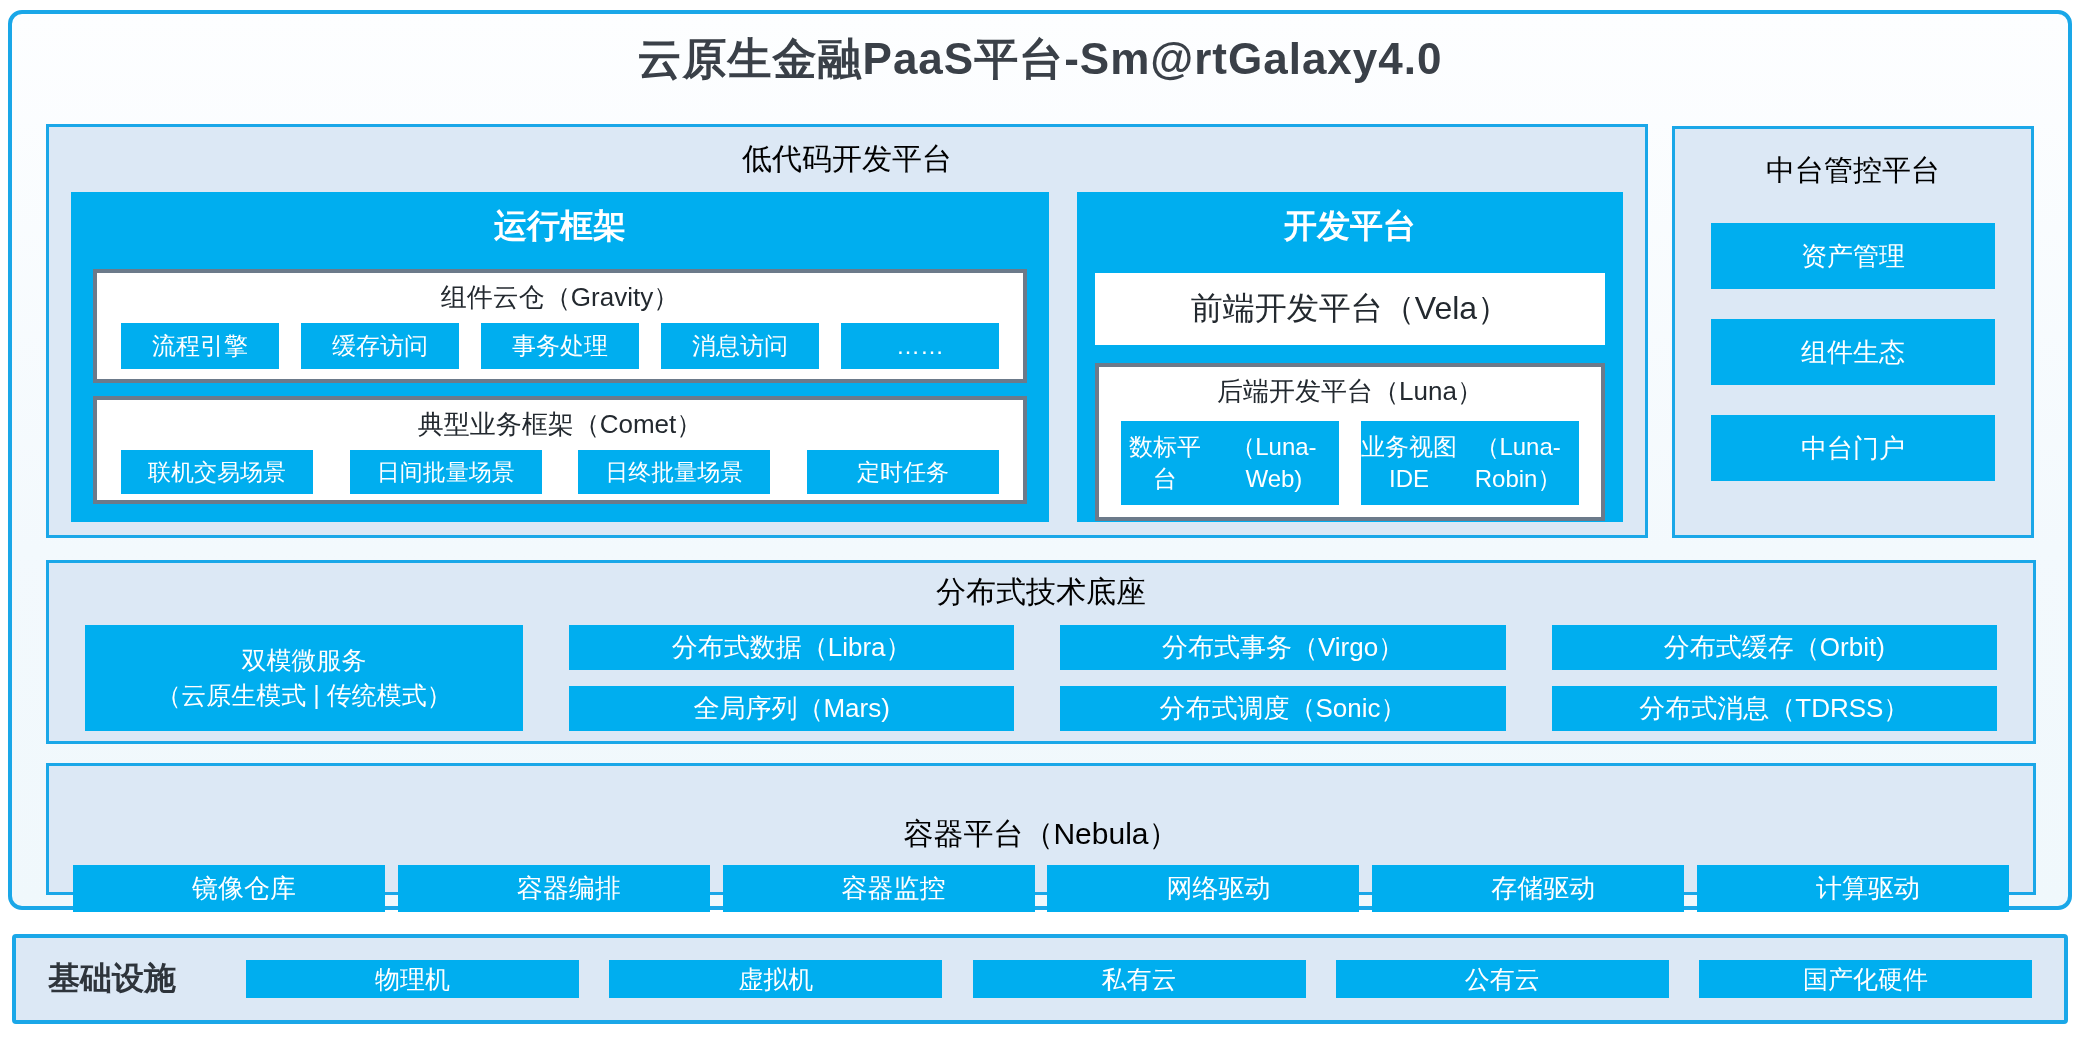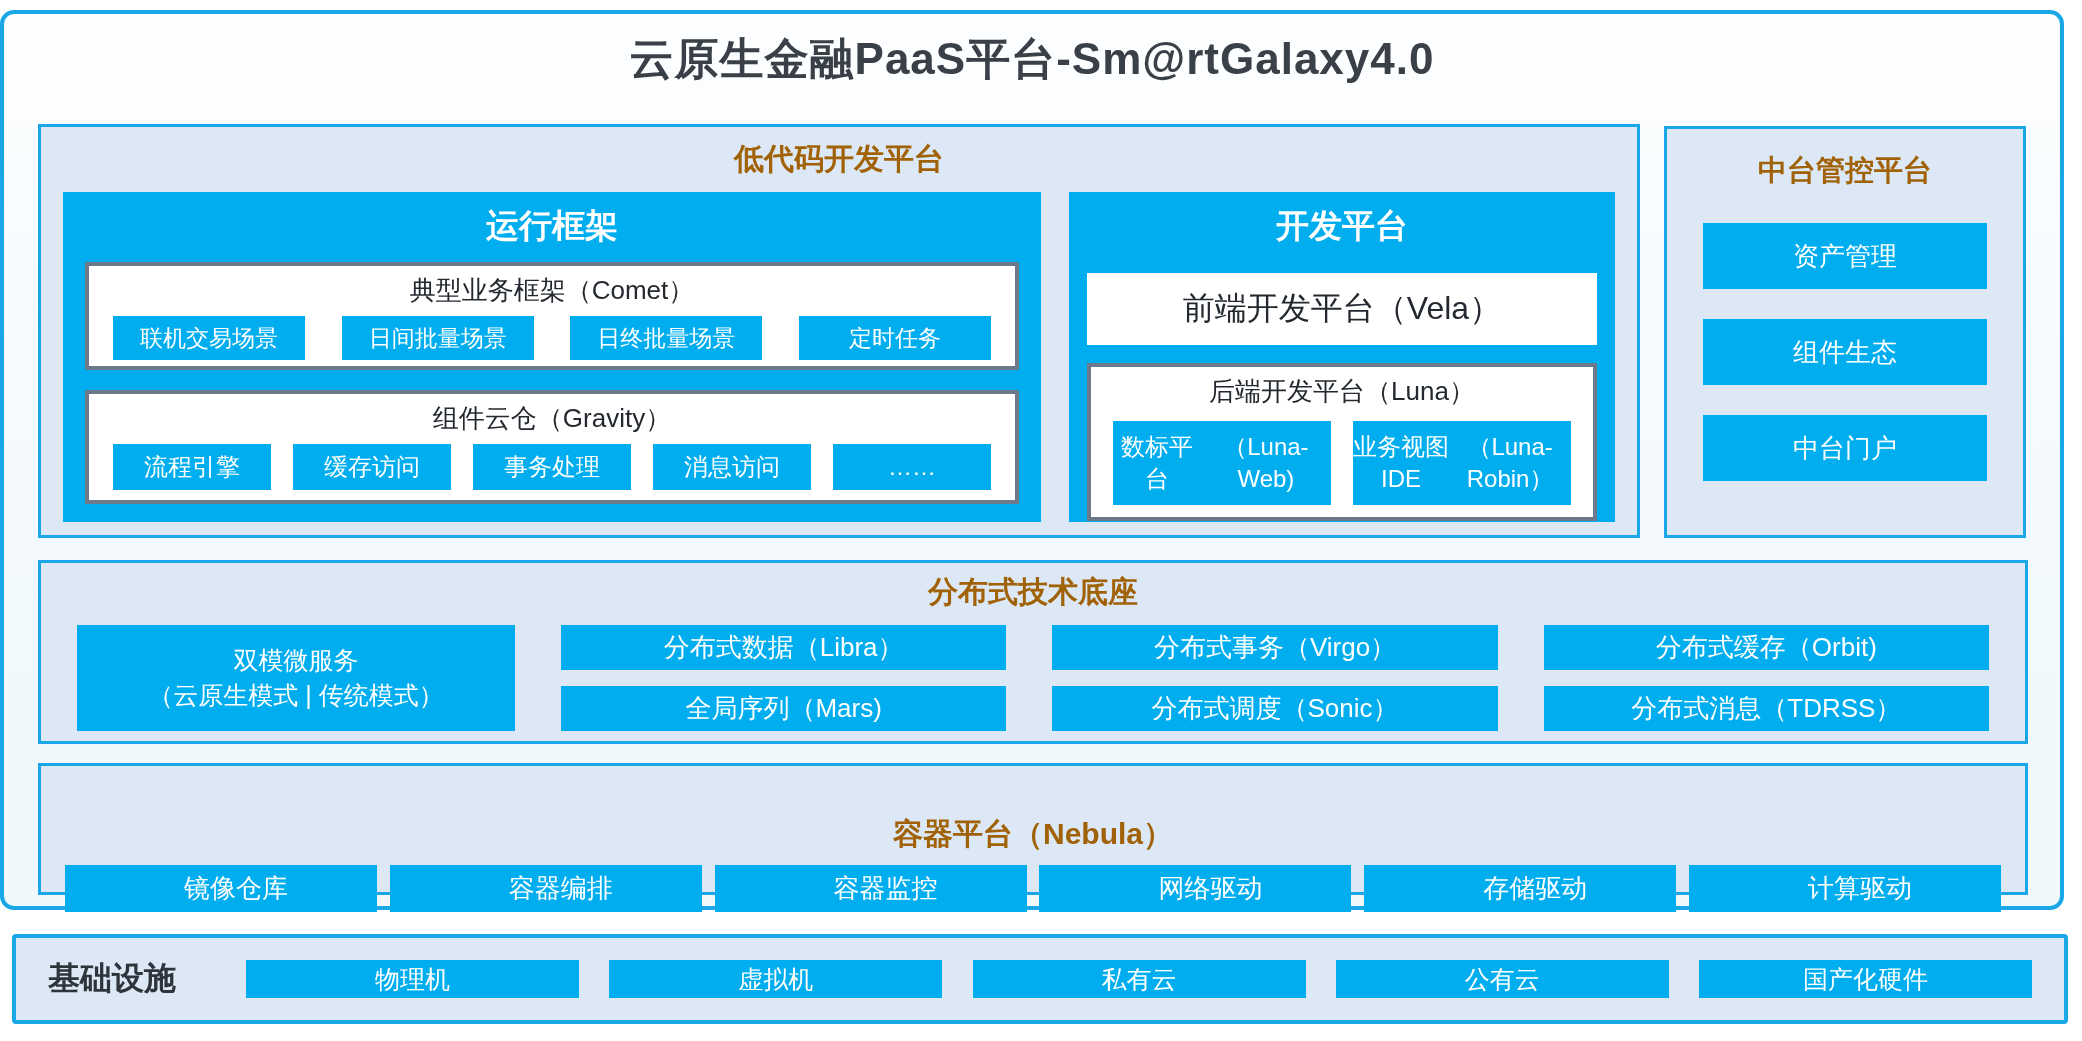--- a/index.html
+++ b/index.html
@@ -14,37 +14,37 @@
   body{
     font-family:"Liberation Sans","DejaVu Sans",sans-serif;
     background:#ffffff;
     position:relative;
     overflow:hidden;
   }
   .page{position:absolute; left:0; top:0; width:2082px; height:1041px;}
 
   
   .top-wrapper{
-    position:absolute; left:0; top:10px; width:2064px; height:900px;
+    position:absolute; left:8px; top:10px; width:2064px; height:900px;
     border:4px solid var(--border-blue); border-radius:14px;
     background:linear-gradient(180deg,#FDFEFF 0%,#F3F9FD 60%,#F0F8FC 100%);
   }
   .main-title{
     position:absolute; left:0; top:16px; width:100%;
     text-align:center; font-size:44px; font-weight:bold; color:#3A4048;
     letter-spacing:1px;
   }
 
   .light-panel{
     background:var(--panel-bg);
     border:3px solid var(--border-blue);
     position:absolute;
   }
   .panel-header{
-    text-align:center; font-weight:bold; color:#a16207; font-size:30px;
+    text-align:center; font-weight:normal; color:#000000; font-size:30px;
     padding-top:12px;
   }
 
   
   .lowcode-panel{left:34px; top:110px; width:1602px; height:414px;}
   .lowcode-row{display:flex; gap:28px; margin:12px 22px 0; height:330px;}
 
   .blue-panel{background:var(--blue); height:100%;}
   .blue-panel-title{
     text-align:center; color:#ffffff; font-weight:bold; font-size:33px;
@@ -122,39 +122,39 @@
   <div class="top-wrapper">
 
     <div class="main-title">云原生金融PaaS平台-Sm@rtGalaxy4.0</div>
 
     <div class="light-panel lowcode-panel">
       <div class="panel-header">低代码开发平台</div>
       <div class="lowcode-row">
 
         <div class="blue-panel runtime-panel">
           <div class="blue-panel-title">运行框架</div>
-
-          <div class="white-box comet-box">
-            <div class="white-box-title">典型业务框架（Comet）</div>
-            <div class="comet-btn-row">
-              <div class="btn">联机交易场景</div>
-              <div class="btn">日间批量场景</div>
-              <div class="btn">日终批量场景</div>
-              <div class="btn">定时任务</div>
-            </div>
-          </div>
 
           <div class="white-box gravity-box">
             <div class="white-box-title">组件云仓（Gravity）</div>
             <div class="gravity-btn-row">
               <div class="btn">流程引擎</div>
               <div class="btn">缓存访问</div>
               <div class="btn">事务处理</div>
               <div class="btn">消息访问</div>
               <div class="btn">……</div>
+            </div>
+          </div>
+
+          <div class="white-box comet-box">
+            <div class="white-box-title">典型业务框架（Comet）</div>
+            <div class="comet-btn-row">
+              <div class="btn">联机交易场景</div>
+              <div class="btn">日间批量场景</div>
+              <div class="btn">日终批量场景</div>
+              <div class="btn">定时任务</div>
             </div>
           </div>
         </div>
 
         <div class="blue-panel dev-panel">
           <div class="blue-panel-title">开发平台</div>
 
           <div class="vela-box">前端开发平台（Vela）</div>
 
           <div class="white-box luna-box">

